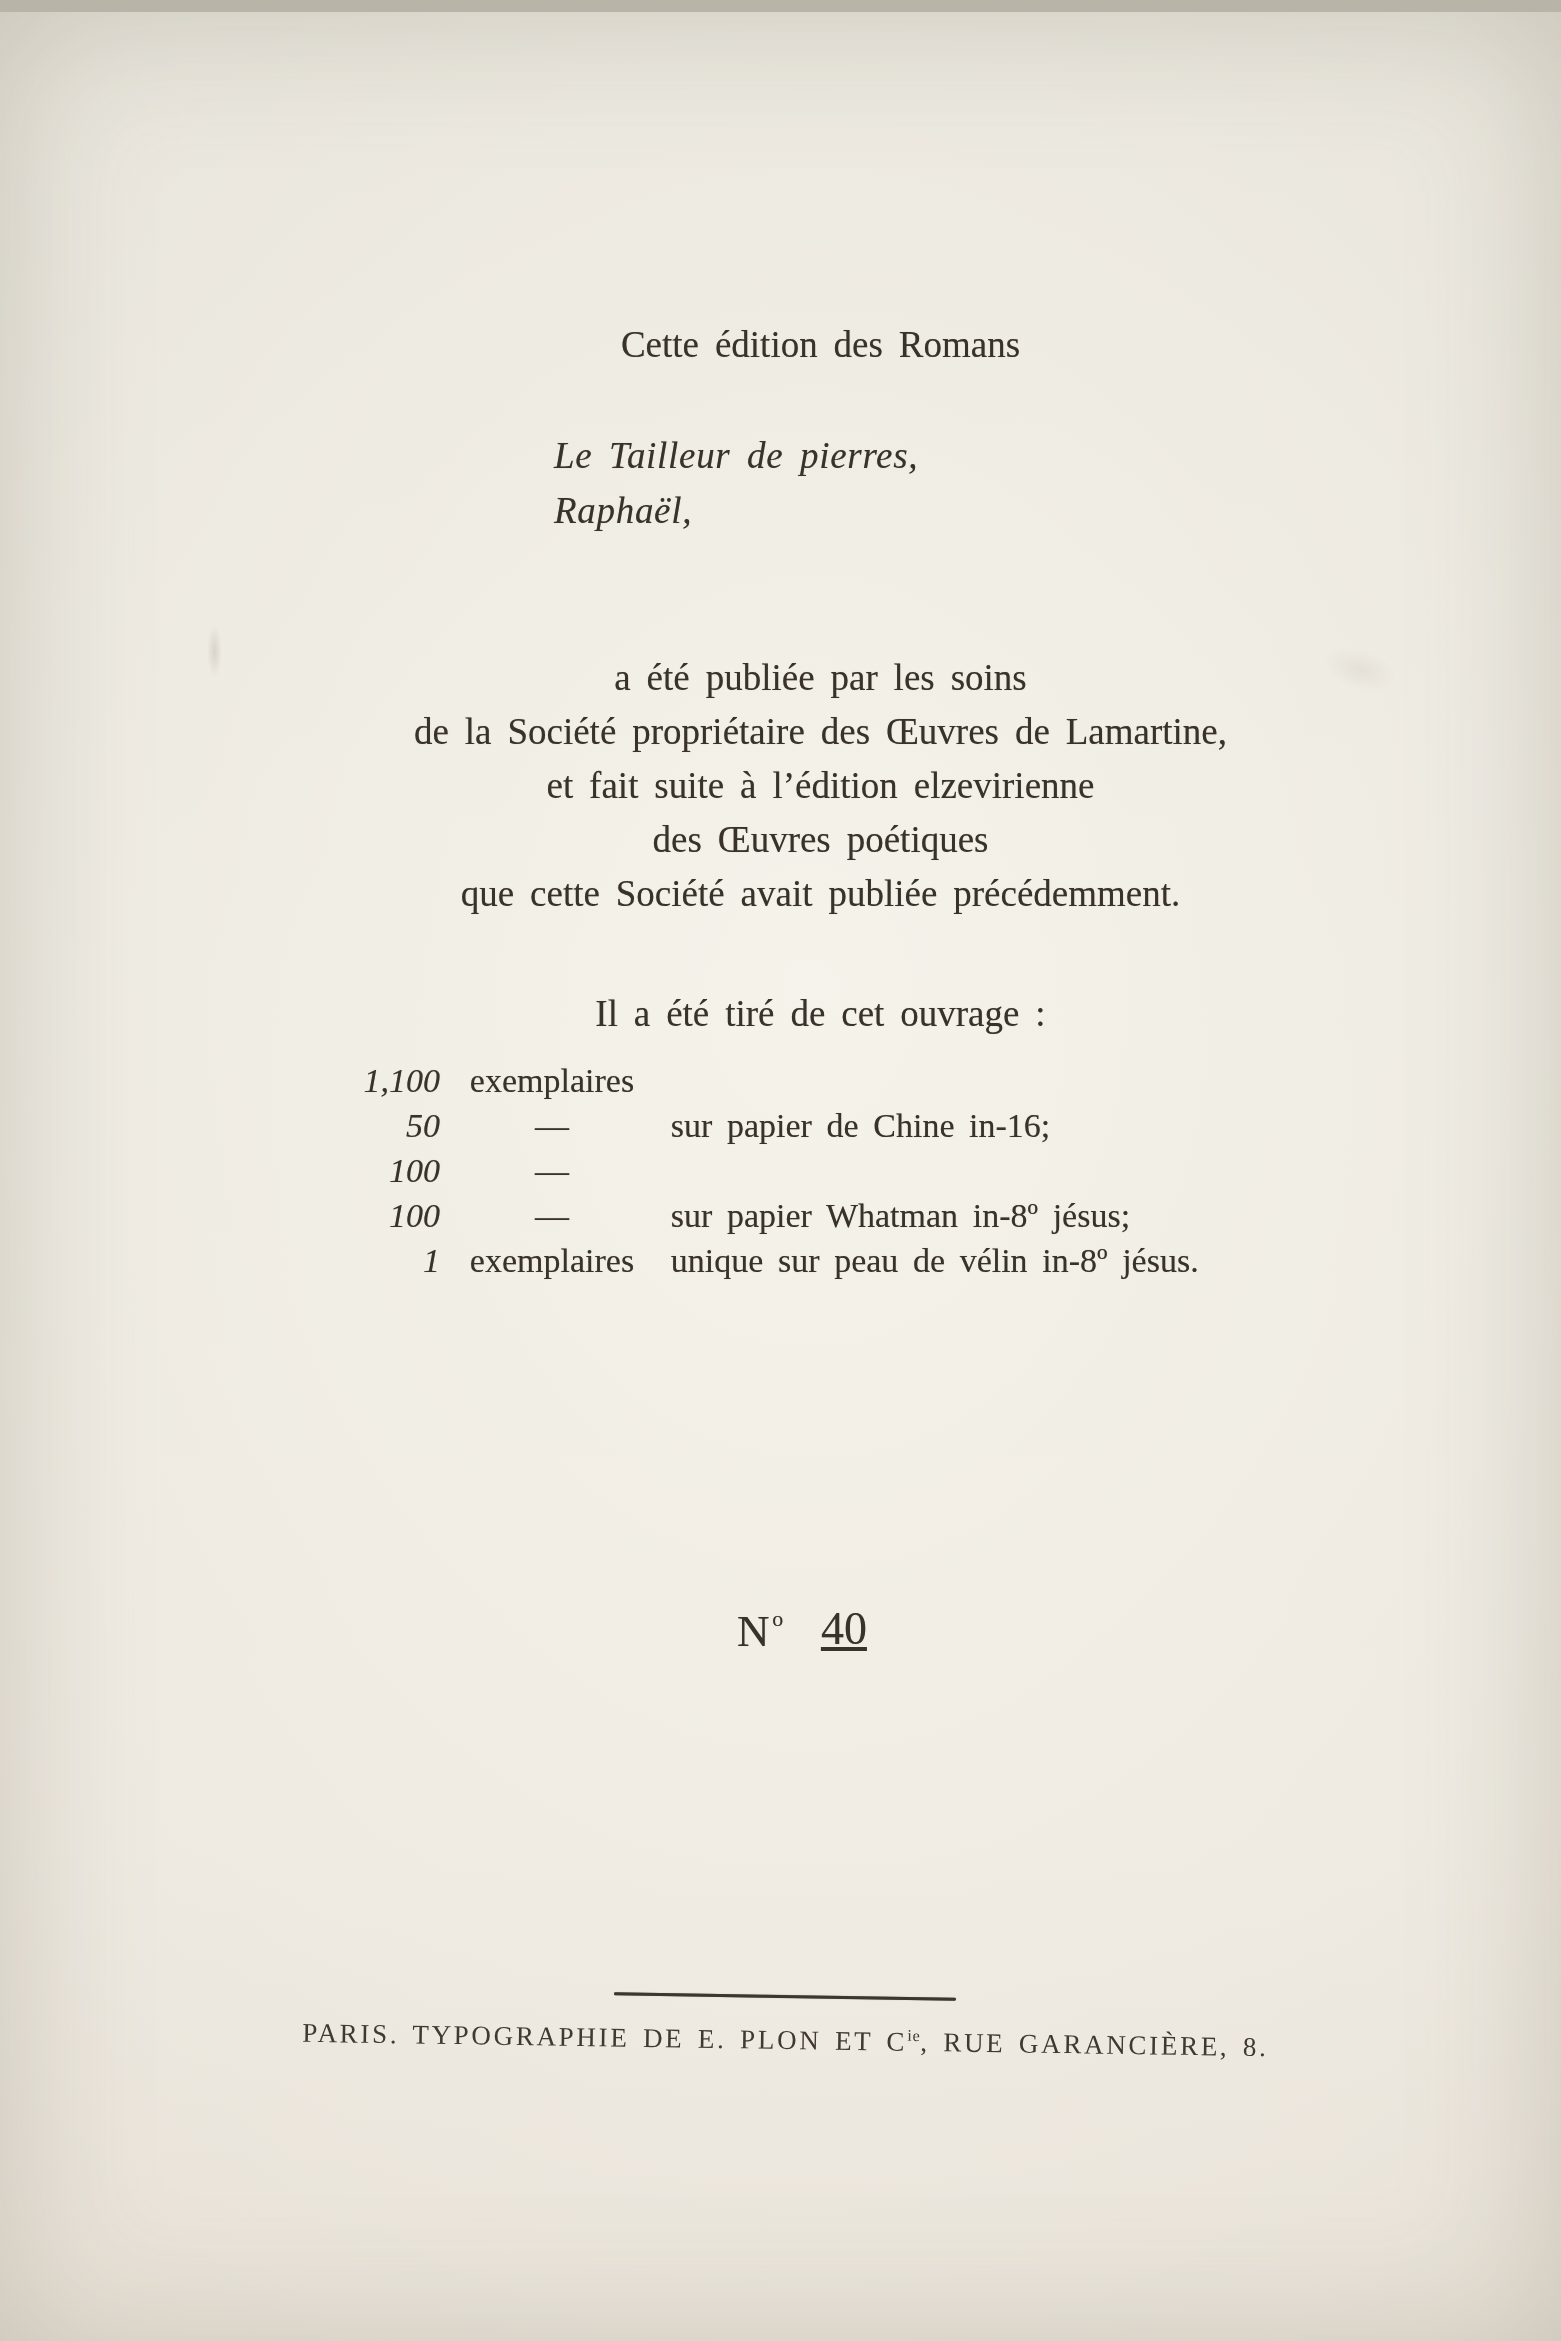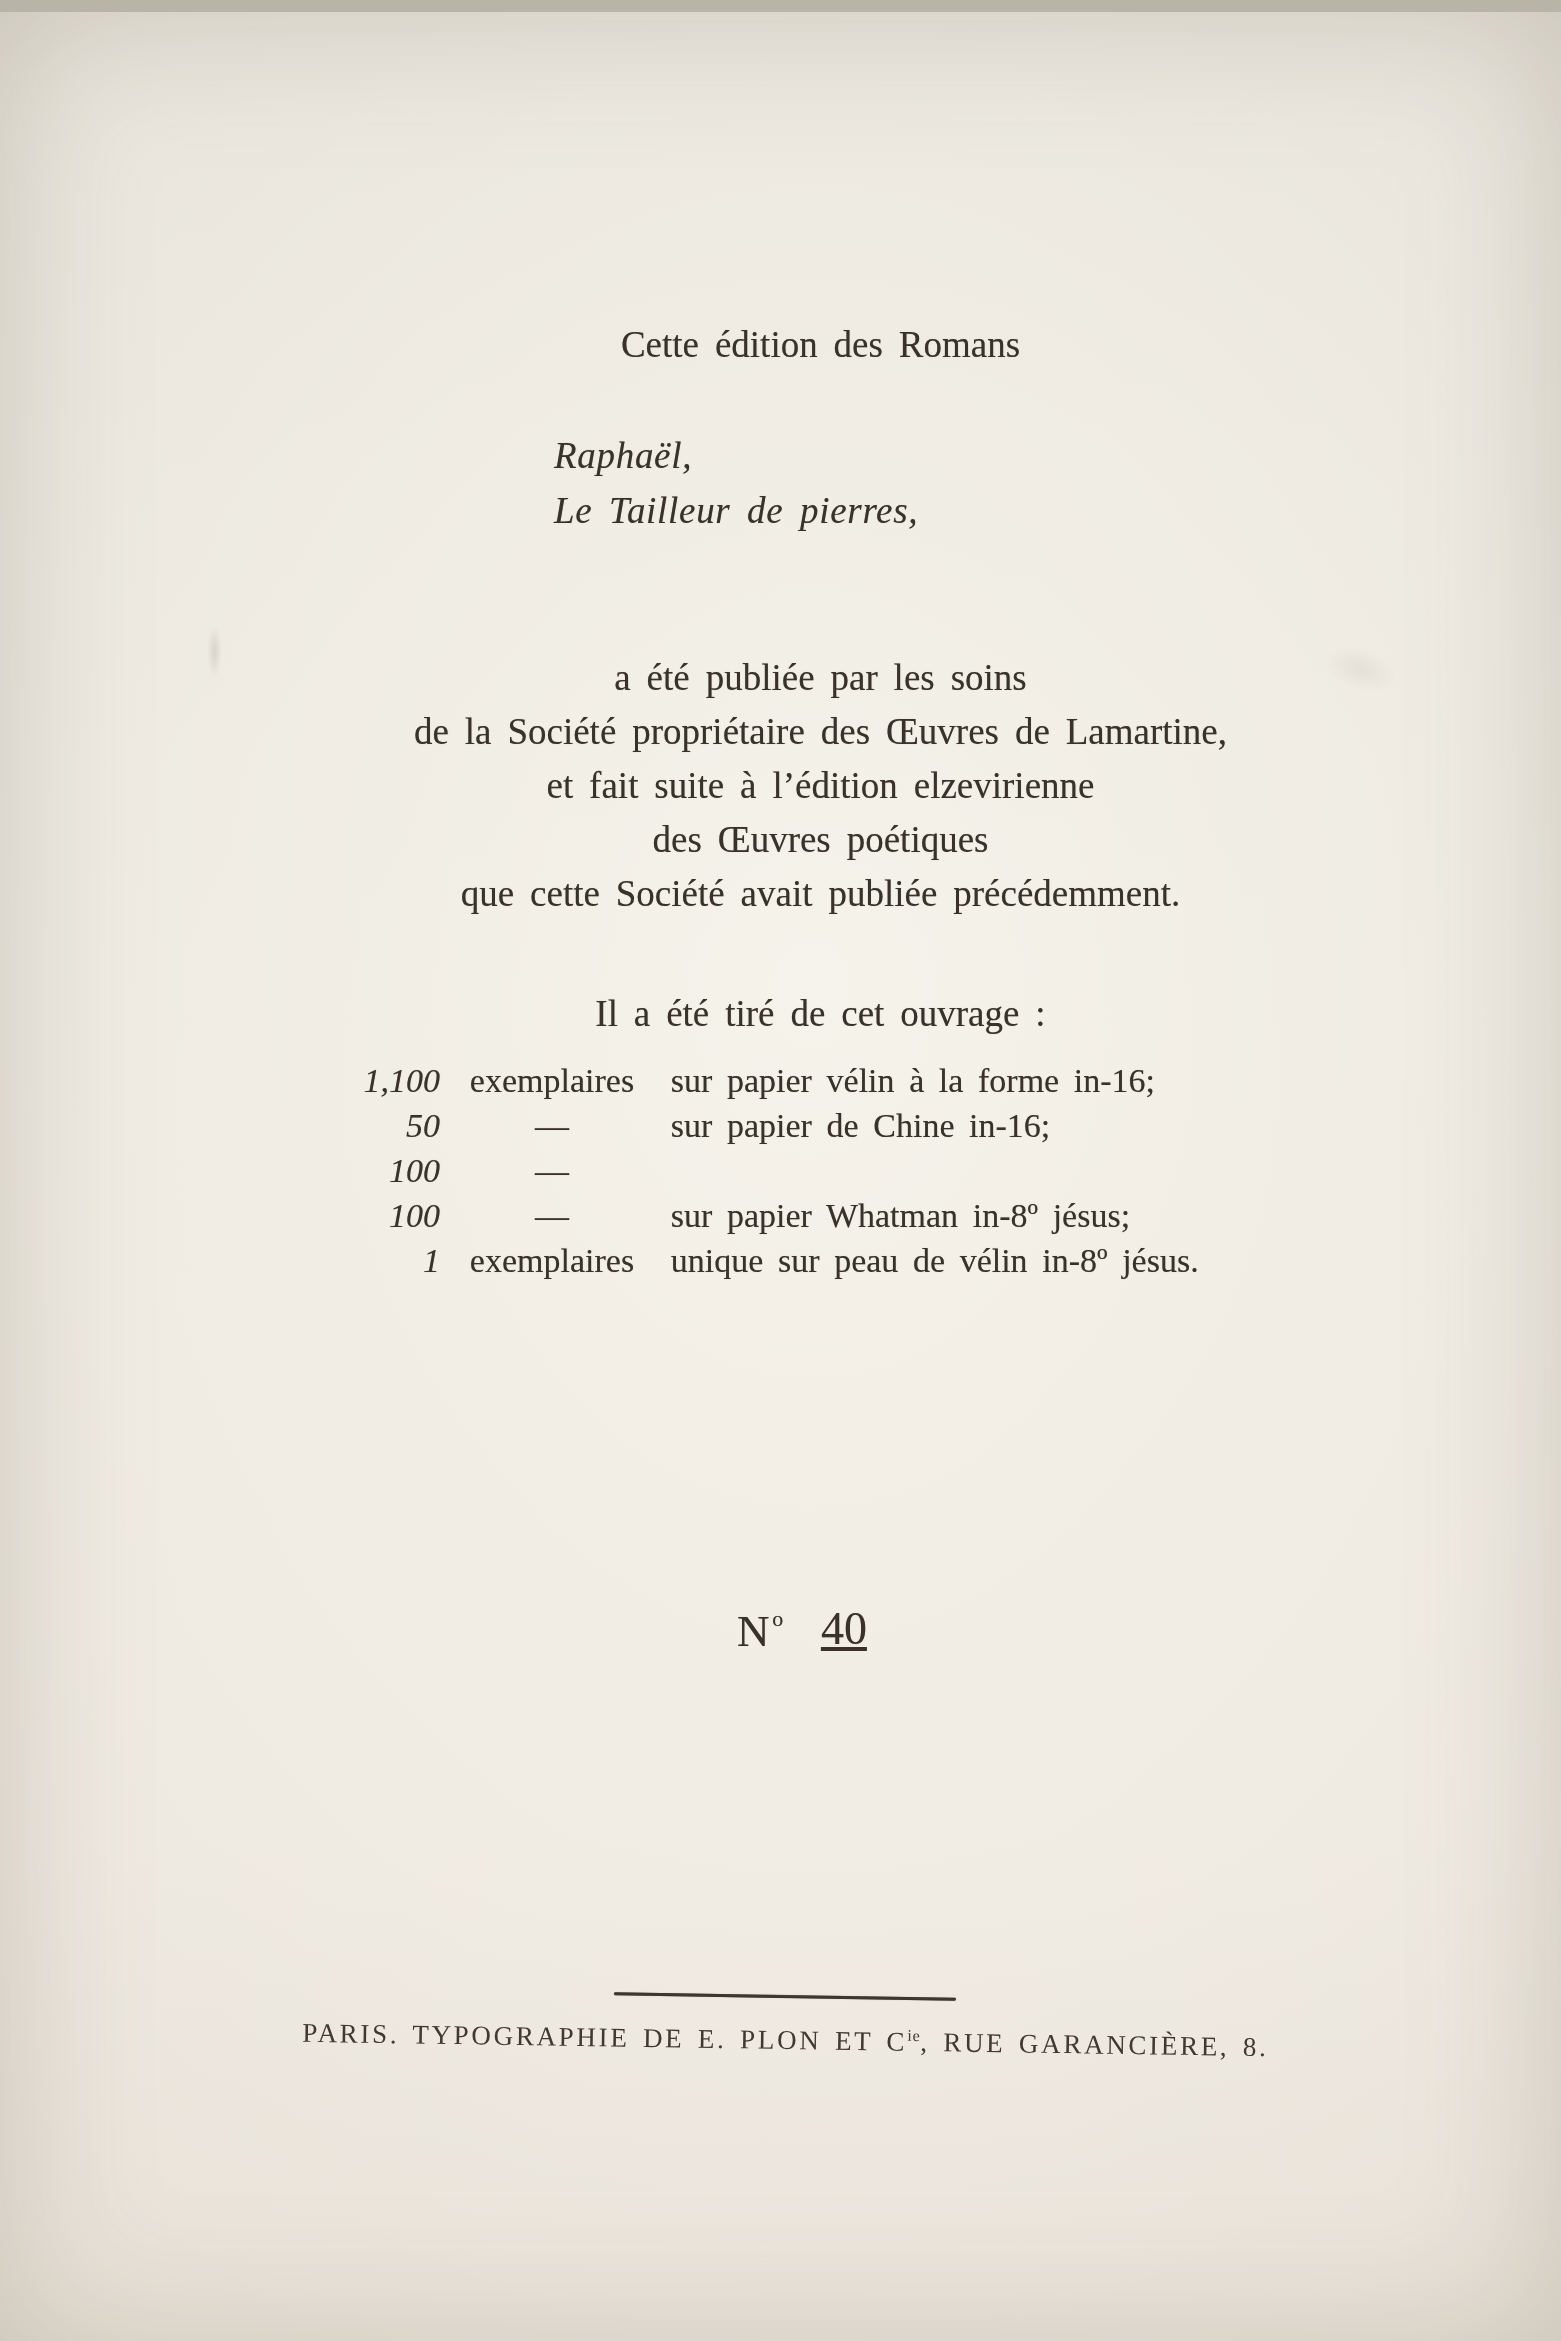--- a/index.html
+++ b/index.html
@@ -72,39 +72,38 @@
 <body>
 
 <div class="page">
 
   <div class="blemish"></div>
   <div class="hairline"></div>
 
   <div class="cline ink" style="top:312px;">Cette édition des Romans</div>
 
   <div class="titles ink">
+    <div>Le Tailleur de pierres,</div>
     <div>Raphaël,</div>
-    <div>Le Tailleur de pierres,</div>
   </div>
 
   <div class="para ink">
     <div>a été publiée par les soins</div>
     <div>de la Société propriétaire des Œuvres de Lamartine,</div>
     <div>et fait suite à l’édition elzevirienne</div>
     <div>des Œuvres poétiques</div>
     <div>que cette Société avait publiée précédemment.</div>
   </div>
 
   <div class="cline ink" style="top:981px;">Il a été tiré de cet ouvrage :</div>
 
   <div class="tirage ink">
     <div class="tirage-row">
       <span class="count">1,100</span>
       <span class="unit">exemplaires</span>
-      <span class="desc">sur papier vélin à la forme in-16;</span>
     </div>
     <div class="tirage-row">
       <span class="count">50</span>
       <span class="unit">—</span>
       <span class="desc">sur papier de Chine in-16;</span>
     </div>
     <div class="tirage-row">
       <span class="count">100</span>
       <span class="unit">—</span>
     </div>

